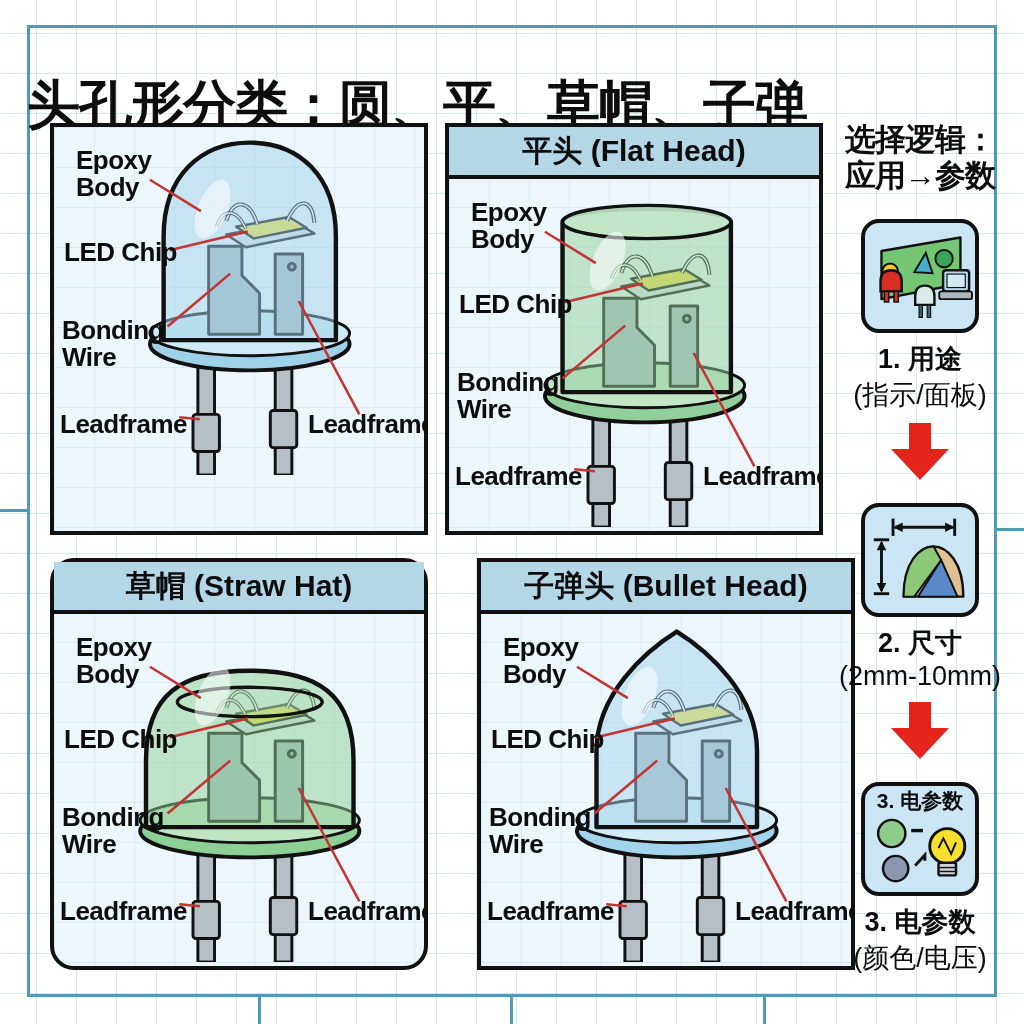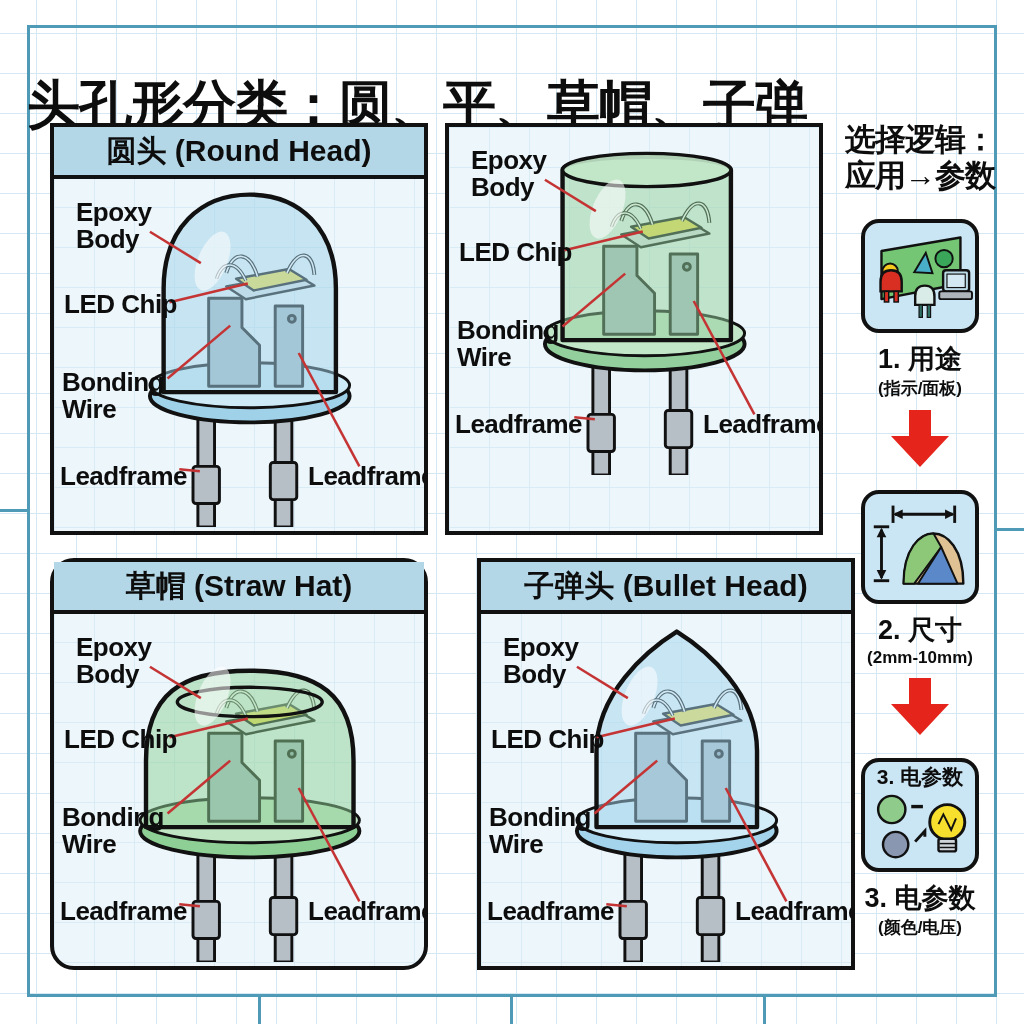--- a/index.html
+++ b/index.html
@@ -33,39 +33,38 @@
   
   .sidebar{position:absolute;left:833px;top:122px;width:174px;display:flex;
     flex-direction:column;align-items:center;}
   .sb-heading{font-size:31px;font-weight:bold;line-height:1.15;text-align:center;
     white-space:pre-line;letter-spacing:-1px;}
   .icon-box{width:118px;height:114px;box-sizing:border-box;border:4px solid #111;
     border-radius:18px;background:#cae5f3;margin-top:22px;display:flex;
     flex-direction:column;align-items:center;justify-content:center;}
   .icon-box.first{margin-top:26px;}
   .step-label{font-size:27px;font-weight:bold;margin-top:8px;text-align:center;white-space:nowrap;}
-  .step-sub{font-size:17px;font-weight:bold;text-align:center;white-space:nowrap;}
+  .step-sub{font-size:27px;font-weight:normal;text-align:center;white-space:nowrap;}
   .flow-arrow{margin-top:10px;}
   .box3-title{font-size:21px;font-weight:bold;text-align:center;margin-top:-2px;white-space:nowrap;}
 </style>
 </head>
 <body>
 
 <div class="accent" style="left:0;top:509px;width:27px;height:3px"></div>
 <div class="accent" style="left:997px;top:528px;width:27px;height:3px"></div>
 <div class="accent" style="left:258px;top:997px;width:3px;height:27px"></div>
 <div class="accent" style="left:510px;top:997px;width:3px;height:27px"></div>
 <div class="accent" style="left:763px;top:997px;width:3px;height:27px"></div>
 
 <div class="outer-frame"></div>
 
 <h1 class="page-title">头孔形分类：圆、平、草帽、子弹</h1>
 
 <section class="panel" style="left:50px;top:123px;">
-  <header class="panel-header">圆头 (Round Head)</header>
   <div class="panel-canvas">
   <svg class="led-svg" viewBox="0 0 378 356" preserveAspectRatio="none">
     <g fill="#b6bec6" stroke="#111" stroke-width="3">
       <rect x="147" y="238" width="17" height="118"></rect>
       <rect x="142" y="294" width="27" height="38" rx="3"></rect>
       <rect x="226" y="238" width="17" height="118"></rect>
       <rect x="221" y="290" width="27" height="38" rx="3"></rect>
     </g>
     <ellipse class="flange" cx="200" cy="222" rx="102" ry="27" stroke="#111" stroke-width="4" fill="#9fd2e8"></ellipse>
     <ellipse class="flange flange-top" cx="200" cy="211" rx="102" ry="23" stroke="#111" stroke-width="3" fill="#cdeaf6"></ellipse>
@@ -100,20 +99,21 @@
   <div class="lbl two" style="left:22px;top:20px;width:110px">Epoxy
 Body</div>
   <div class="lbl" style="left:10px;top:112px">LED Chip</div>
   <div class="lbl two" style="left:8px;top:190px;width:122px">Bonding
 Wire</div>
   <div class="lbl" style="left:6px;top:284px">Leadframe</div>
   <div class="lbl" style="left:254px;top:284px">Leadframe</div>
 </div>
 </section>
 <section class="panel" style="left:445px;top:123px;">
+  <header class="panel-header">平头 (Flat Head)</header>
   <div class="panel-canvas">
   <svg class="led-svg" viewBox="0 0 378 356" preserveAspectRatio="none">
     <g fill="#b6bec6" stroke="#111" stroke-width="3">
       <rect x="147" y="238" width="17" height="118"></rect>
       <rect x="142" y="294" width="27" height="38" rx="3"></rect>
       <rect x="226" y="238" width="17" height="118"></rect>
       <rect x="221" y="290" width="27" height="38" rx="3"></rect>
     </g>
     <ellipse class="flange" cx="200" cy="222" rx="102" ry="27" stroke="#111" stroke-width="4" fill="#93cf9d"></ellipse>
     <ellipse class="flange flange-top" cx="200" cy="211" rx="102" ry="23" stroke="#111" stroke-width="3" fill="#c2e7c8"></ellipse>

